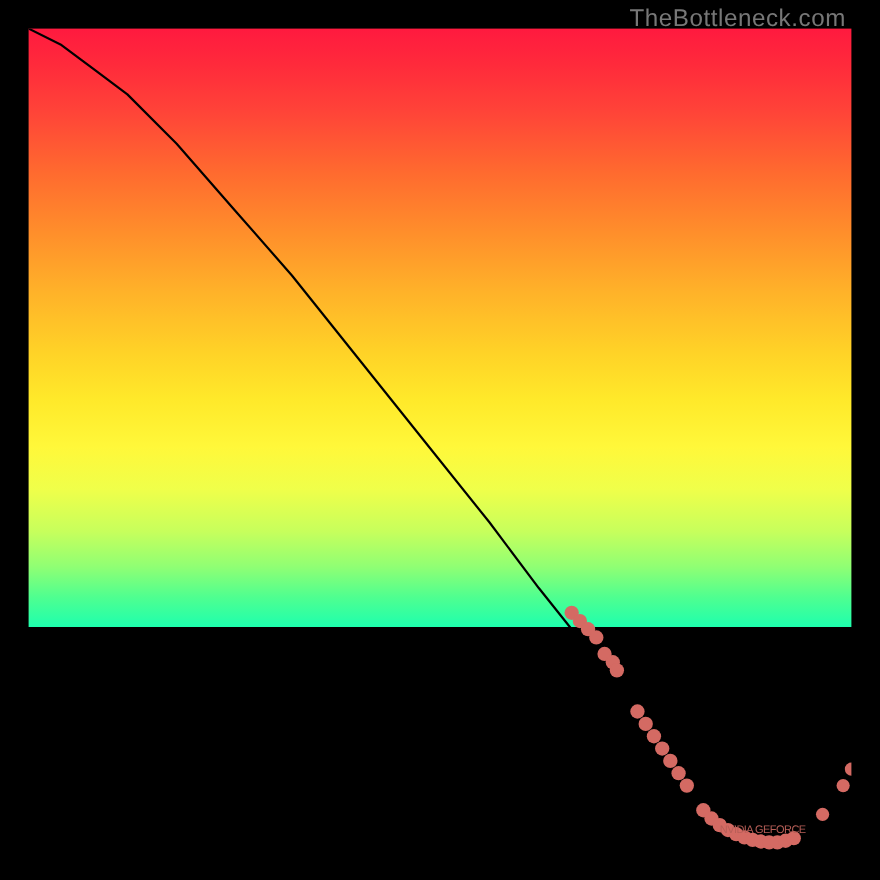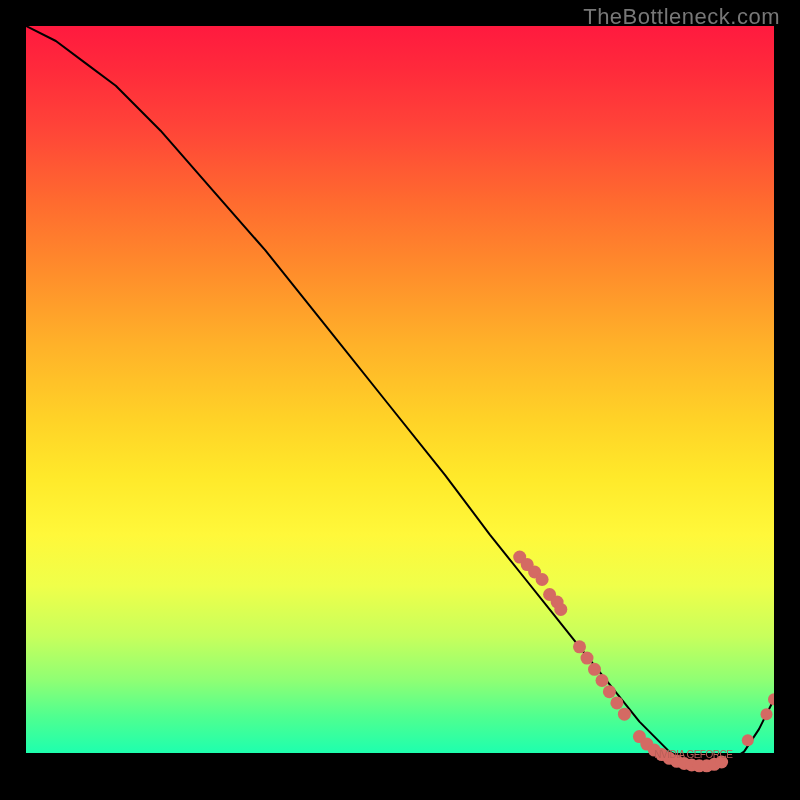--- a/index.html
+++ b/index.html
@@ -13,33 +13,33 @@
   }
   .frame {
     position: relative;
     width: 800px;
     height: 800px;
     background: #000;
   }
   .watermark {
     position: absolute;
     top: 4px;
-    right: 20px;
+    right: 31px;
     color: #777;
     font-size: 22px;
     letter-spacing: 0.5px;
     font-weight: 500;
     z-index: 20;
   }
   .plot {
     position: absolute;
     left: 26px;
     top: 26px;
     width: 748px;
-    height: 727px;
+    height: 544px;
     
     background: linear-gradient(
       to bottom,
       #ff1a3f 0%,
       #ff2a3b 6%,
       #ff4438 14%,
       #ff6a2f 24%,
       #ff8e2b 34%,
       #ffb229 44%,
       #ffd227 54%,

